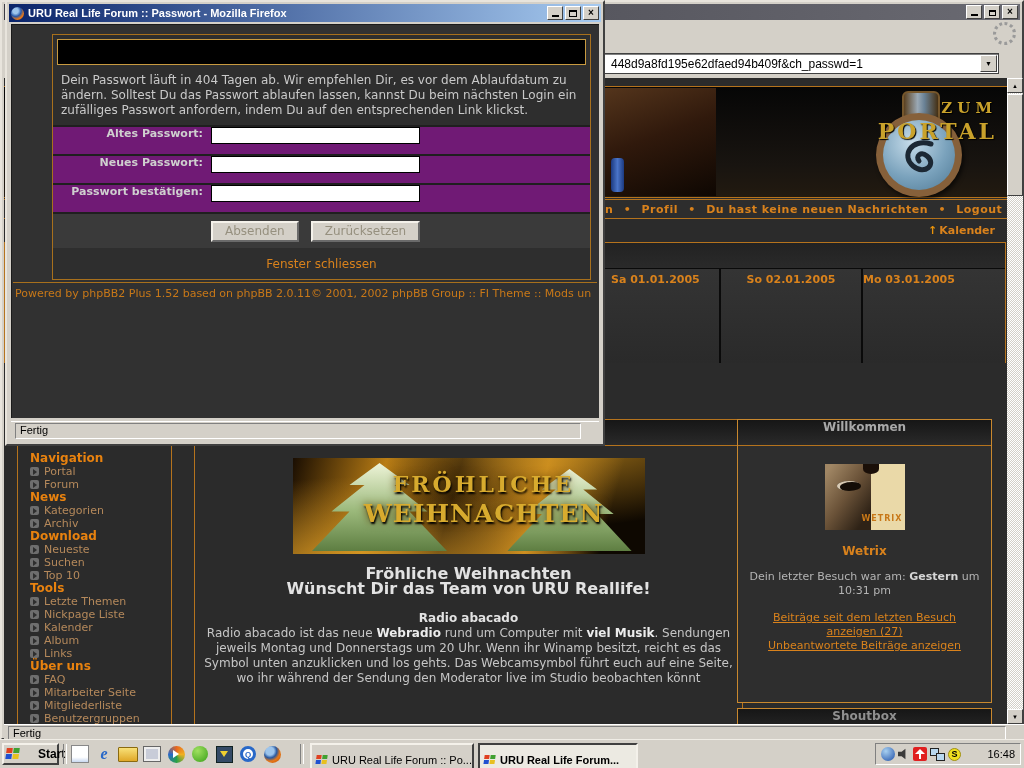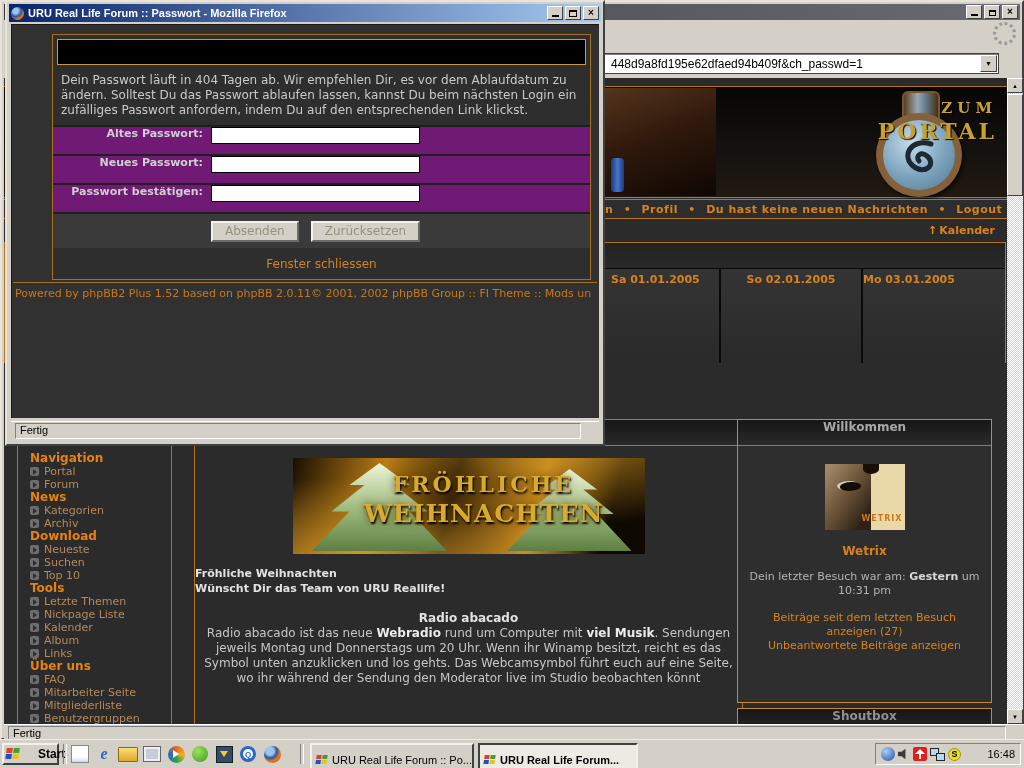--- a/index.html
+++ b/index.html
@@ -84,40 +84,40 @@
       background:radial-gradient(ellipse at 18% 130%,rgba(224,160,40,.95),transparent 60%),
                  radial-gradient(ellipse at 78% -30%,rgba(206,146,32,.85),transparent 55%),
                  linear-gradient(105deg,#1a0e02,#b87c14 25%,#140a02 45%,#c98a1e 68%,#0e0801 88%);}
   .tree{position:absolute;bottom:3px;background:linear-gradient(#eef4d8,#9ab87a 55%,#5e7e42);
       clip-path:polygon(50% 0%,70% 25%,60% 25%,82% 55%,70% 55%,95% 100%,5% 100%,30% 55%,18% 55%,40% 25%,30% 25%);}
   .tree-l{left:12px;width:150px;height:88px;}
   .tree-r{right:6px;width:138px;height:82px;}
   .banner-txt{position:absolute;left:30px;right:0;top:13px;text-align:center;color:#d8ab2e;
       font-family:"DejaVu Serif",serif;font-weight:bold;text-shadow:1px 2px 2px #000,0 0 8px #5a3e06;}
   .bt1{font-size:22px;letter-spacing:3px;} .bt2{font-size:25px;letter-spacing:1px;margin-top:2px;}
-  .greet{margin-top:12px;text-align:left;font-size:11px;font-weight:bold;color:#e2e2e2;line-height:15px;}
+  .greet{margin-top:12px;text-align:center;font-size:16px;font-weight:bold;color:#e2e2e2;line-height:15px;}
   .m-intro{margin-top:13px;text-align:center;font-size:12px;color:#c6c6c6;}
   .radio-title{margin-top:15px;text-align:center;font-size:12px;font-weight:bold;color:#e2e2e2;}
   .radio-text{margin:1px 4px 0;text-align:center;font-size:12px;color:#c6c6c6;line-height:15px;}
   .radio-text b{color:#ececec;}
 
   .welcome{position:absolute;left:733px;top:341px;width:255px;height:284px;border:1px solid #c9882e;
       box-sizing:border-box;background:#2e2e2e;font-family:"DejaVu Sans",sans-serif;}
   .avatar{width:80px;height:66px;margin:18px auto 0;position:relative;background:#ead9a8;}
   .av-face{position:absolute;left:0;top:0;width:46px;height:66px;
       background:linear-gradient(125deg,#a08664 8%,#6a5238 48%,#2e2216 85%);}
   .av-eye{position:absolute;left:12px;top:17px;width:24px;height:10px;border-radius:50%;background:#140d07;
       box-shadow:inset 3px 1px 0 #d8cab4;}
   .av-hair{position:absolute;left:38px;top:0;width:16px;height:10px;background:#1a0f08;border-radius:0 0 60% 60%;}
   .av-label{position:absolute;right:2px;bottom:7px;font-size:8px;font-weight:bold;letter-spacing:1px;color:#c87818;}
   .uname{margin-top:14px;text-align:center;font-size:12px;font-weight:bold;color:#d9821c;cursor:pointer;}
   .winfo{margin:12px 10px 0;text-align:center;font-size:11px;color:#b4b4b4;line-height:14px;}
   .winfo b{color:#d6d6d6;}
   .wlinks{margin:13px 10px 0;text-align:center;font-size:11px;color:#d9821c;line-height:14px;}
-  .wlinks div{cursor:pointer;}
+  .wlinks div{cursor:pointer;text-decoration:underline;}
   .shout{position:absolute;left:733px;top:630px;width:255px;height:40px;border:1px solid #c9882e;
       box-sizing:border-box;background:#2e2e2e;}
   .shout .panel-title{color:#909090;}
 
   
   .bw-scroll{position:absolute;left:1005px;top:76px;width:16px;height:646px;
       background:conic-gradient(#fff 25%,#d4d0c8 0 50%,#fff 0 75%,#d4d0c8 0) 0 0/2px 2px;}
   .sc-btn{position:absolute;left:0;width:16px;height:15px;background:#d4d0c8;border:1px solid;box-sizing:border-box;
       border-color:#fff #404040 #404040 #fff;display:flex;align-items:center;justify-content:center;
       font-size:6px;color:#000;}

